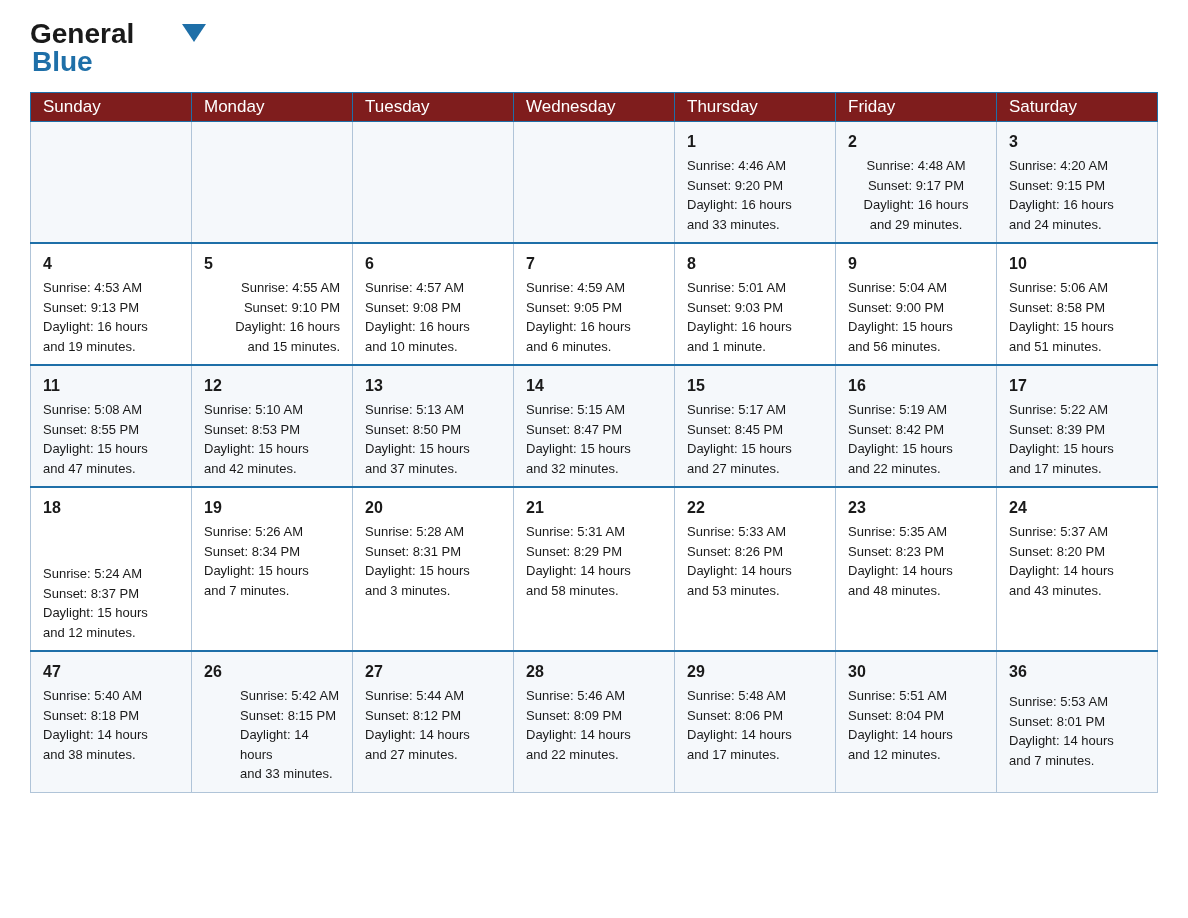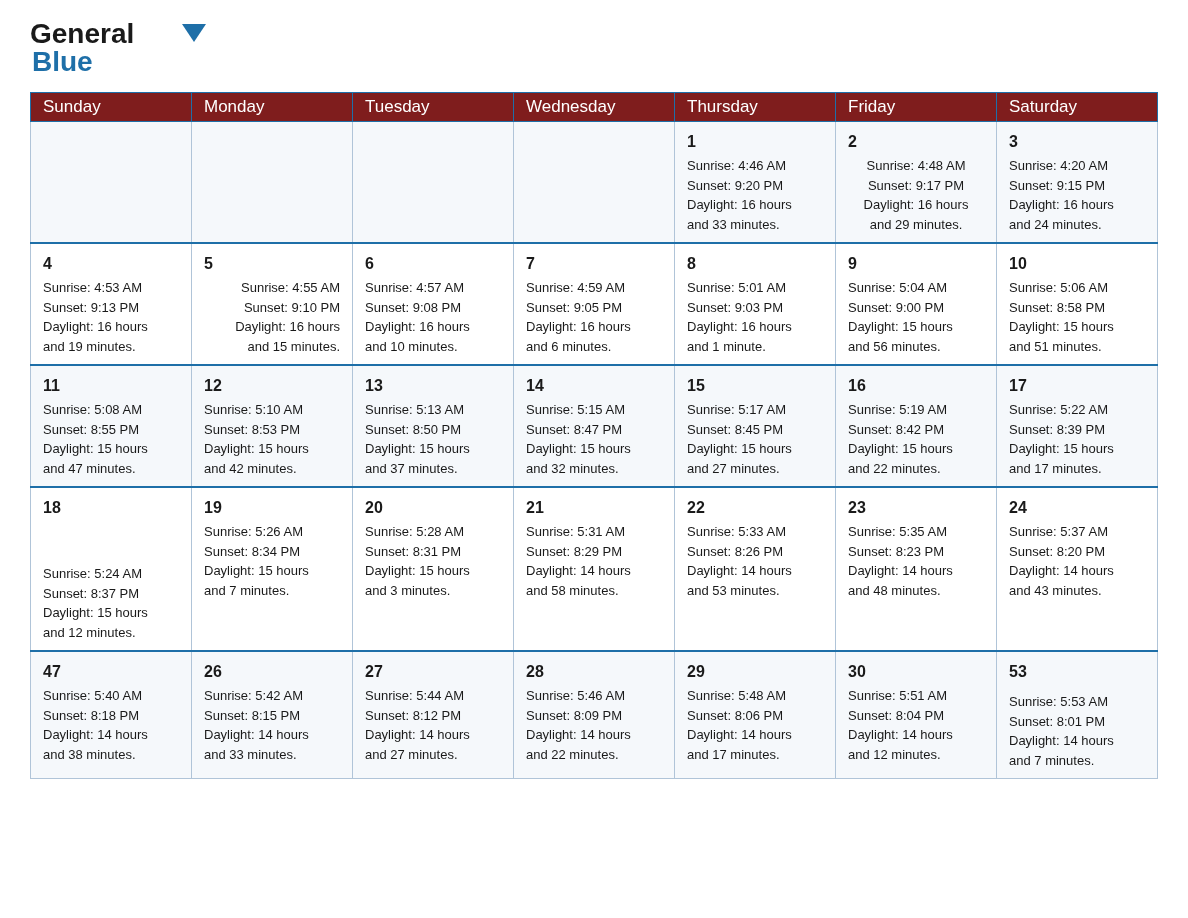--- a/index.html
+++ b/index.html
@@ -318,21 +318,21 @@
       <tr class="row-separator">
         <td>
           <span class="day-number">47</span>
           <div class="day-info" style="white-space: pre-line;">Sunrise: 5:40 AM
 Sunset: 8:18 PM
 Daylight: 14 hours
 and 38 minutes.</div>
         </td>
         <td>
           <span class="day-number">26</span>
-          <div class="day-info" style="white-space: pre-line;">Sunrise: 5:42 AM
+          <div class="day-info" style="white-space: pre-line; margin-left: 36px;">Sunrise: 5:42 AM
 Sunset: 8:15 PM
 Daylight: 14 hours
 and 33 minutes.</div>
         </td>
         <td>
           <span class="day-number">27</span>
           <div class="day-info" style="white-space: pre-line;">Sunrise: 5:44 AM
 Sunset: 8:12 PM
 Daylight: 14 hours
 and 27 minutes.</div>
@@ -352,21 +352,21 @@
 and 17 minutes.</div>
         </td>
         <td>
           <span class="day-number">30</span>
           <div class="day-info" style="white-space: pre-line;">Sunrise: 5:51 AM
 Sunset: 8:04 PM
 Daylight: 14 hours
 and 12 minutes.</div>
         </td>
         <td>
-          <span class="day-number">53</span>
+          <span class="day-number">36</span>
           <div class="day-info" style="white-space: pre-line; margin-top: 8px;">Sunrise: 5:53 AM
 Sunset: 8:01 PM
 Daylight: 14 hours
 and 7 minutes.</div>
         </td>
       </tr>
     </tbody>
 </table>
 
 </body></html>

